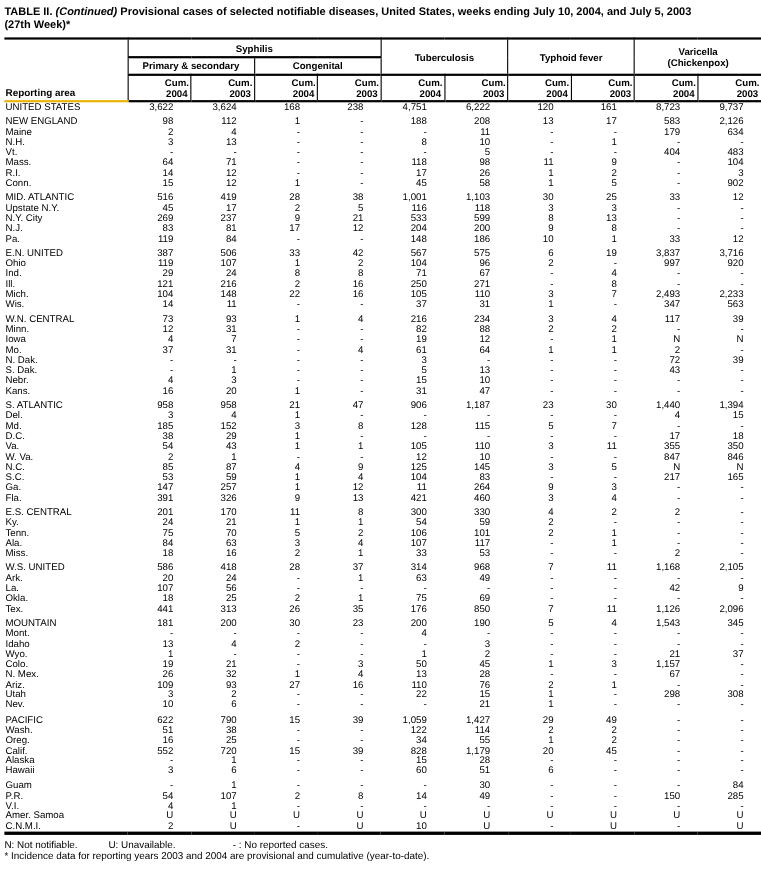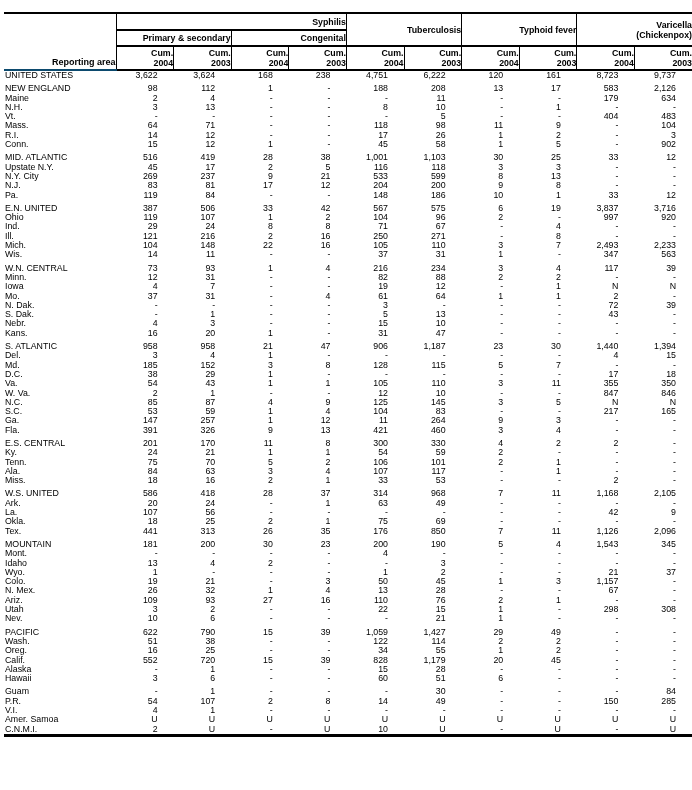--- a/index.html
+++ b/index.html
@@ -4,41 +4,43 @@
 <style>
   html,body{margin:0;padding:0;background:#fff;color:#000;}
   body{width:692px;height:790px;font-family:"Liberation Sans",sans-serif;overflow:hidden;}
   .page{padding:6px 0 0 4px;}
   .title{font-size:10px;font-weight:bold;line-height:11px;white-space:nowrap;}
   .title .it{font-style:italic;}
   table{border-collapse:collapse;table-layout:fixed;width:688px;margin-top:6px;
         border-top:2px solid #000;border-bottom:3px solid #000;}
   col.c-area{width:112px;}
   col.c-num{width:57.6px;}
-  th{font-weight:bold;font-size:8.8px;padding:0;text-align:right;vertical-align:middle;}
-  .area-th{text-align:right;vertical-align:bottom;padding:0 0 2px 1px;border-bottom:2px solid #0c4a6e;font-size:9px;}
+  th{font-weight:bold;font-size:8.8px;padding:0;text-align:center;vertical-align:middle;}
+  .area-th{text-align:left;vertical-align:bottom;padding:0 0 2px 1px;border-bottom:2px solid #eab308;font-size:9px;}
   .bl{border-left:1.5px solid #000;}
   .bb{border-bottom:2px solid #000;}
   .h1 th.grp{height:15px;}
   .h2 th{height:14px;}
   .h3 th{height:22px;border-bottom:2px solid #000;border-left:1.5px solid #000;padding-left:32px;}
   .h3 th div, .grp div{line-height:10px;}
   tbody td{font-size:8.8px;line-height:9.3px;height:9.3px;padding:0;white-space:nowrap;}
   td.area{text-align:left;padding-left:1px;}
   td.num{text-align:right;padding-right:16px;}
   tr.gap td{height:4px;line-height:4px;font-size:1px;}
   .foot{margin-top:4px;font-size:9px;line-height:10px;}
   .foot .seg1{margin-right:28px;}
   .foot .seg2{margin-right:52px;}
 </style>
 </head>
 <body>
 
 <div class="page">
 
+  <div class="title"><span>TABLE II.</span> <span class="it">(Continued)</span> <span>Provisional cases of selected notifiable diseases, United States, weeks ending July 10, 2004, and July 5, 2003</span></div>
+  <div class="title">(27th Week)*</div>
 
   <table>
     <colgroup>
       <col class="c-area">
       <col class="c-num">
         <col class="c-num">
         <col class="c-num">
         <col class="c-num">
       <col class="c-num">
         <col class="c-num">
@@ -1003,14 +1005,18 @@
           <td class="num">10</td>
           <td class="num">U</td>
           <td class="num">-</td>
           <td class="num">U</td>
           <td class="num">-</td>
           <td class="num">U</td>
         </tr>
       </tbody>
   </table>
 
+  <div class="foot">
+    <div><span class="seg1">N: Not notifiable.</span><span class="seg2">U: Unavailable.</span><span>- : No reported cases.</span></div>
+    <div>* Incidence data for reporting years 2003 and 2004 are provisional and cumulative (year-to-date).</div>
+  </div>
 
 </div>
 
 </body></html>

